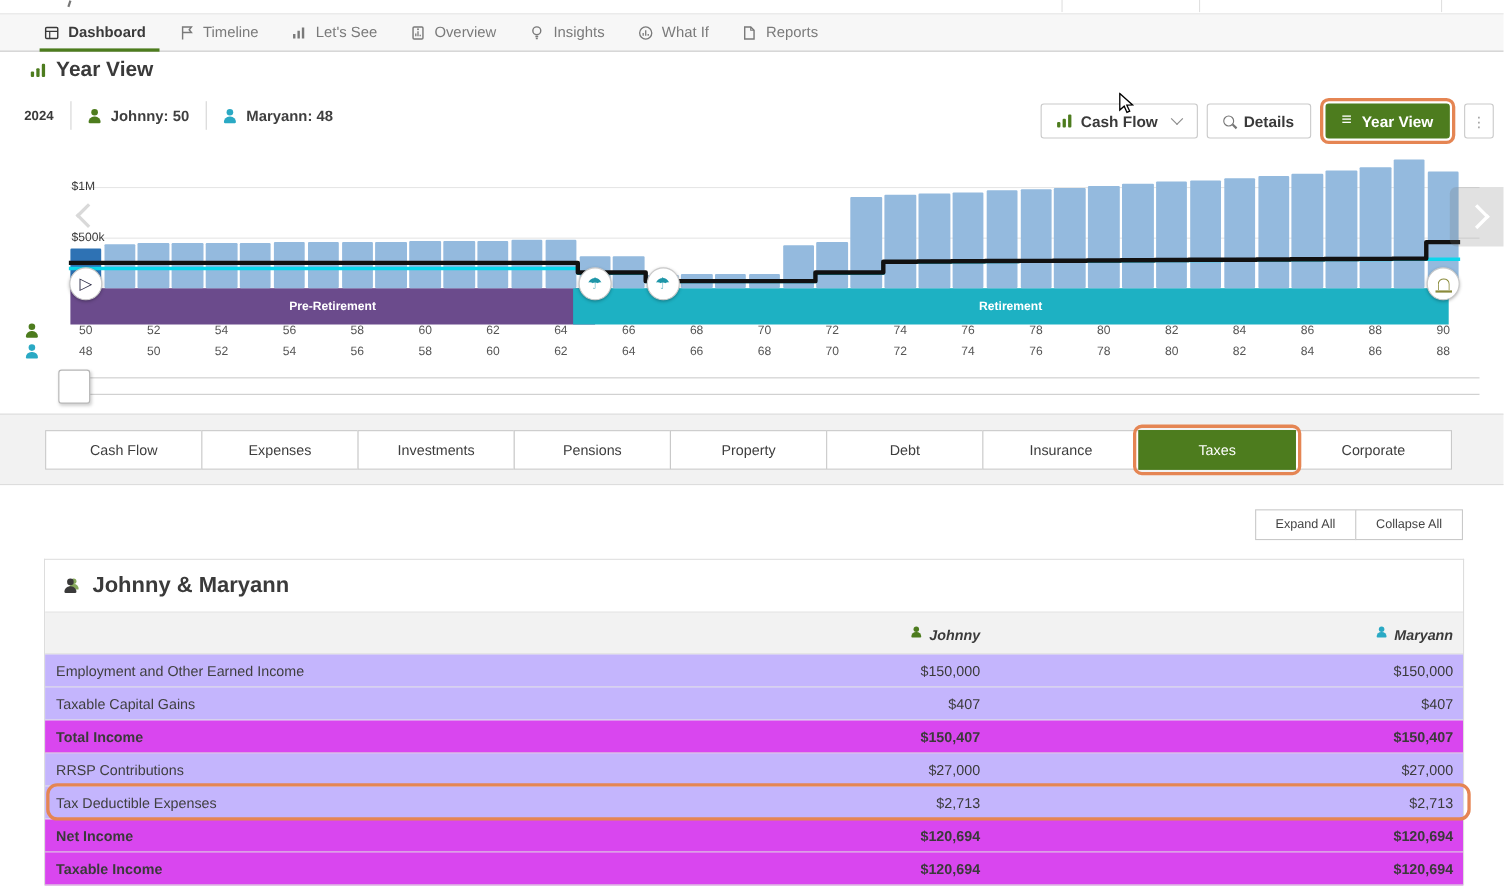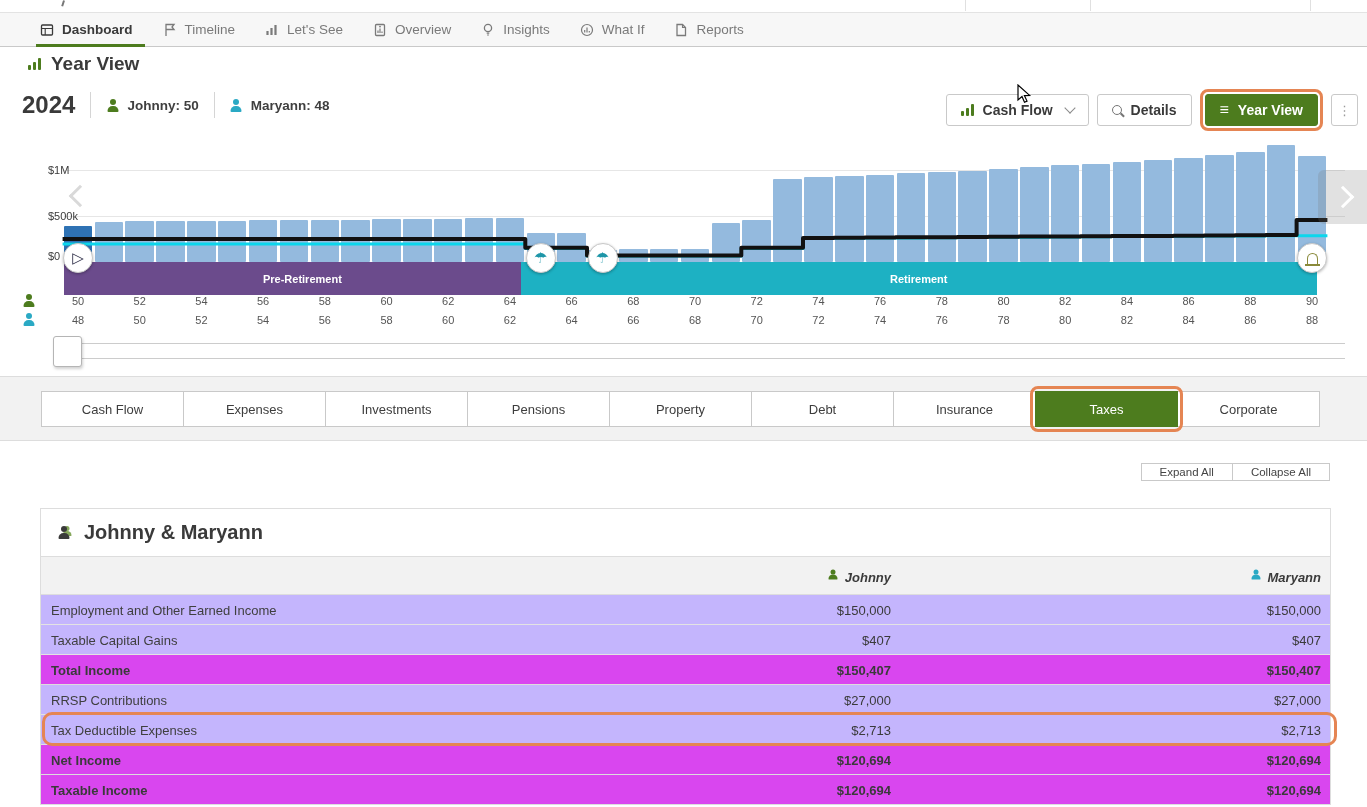--- a/index.html
+++ b/index.html
@@ -20,21 +20,21 @@
   .nav-item{display:flex;align-items:center;gap:8px;color:var(--gray);font-size:13.5px;position:relative;cursor:pointer;}
   .nav-item svg{display:block}
   .nav-item.active{color:var(--ink);font-weight:700;}
   .nav-item.active::after{content:"";position:absolute;left:-4px;right:-12px;bottom:-1px;height:3px;background:var(--green);}
   
   .title-row{height:33px;display:flex;align-items:center;gap:10px;padding-left:28px;}
   .title-row .ic-bars{color:var(--green)}
   .page-title{font-size:19px;font-weight:700;color:var(--ink);}
   
   .controls-row{height:50px;position:relative;display:flex;align-items:center;padding-left:22px;}
-  .year{font-size:24px;font-weight:700;}
+  .year{font-size:12px;font-weight:700;}
   .vdiv{width:1px;height:26px;background:#d5d5d5;margin:0 15px;}
   .chip{display:flex;align-items:center;gap:8px;font-size:13.5px;font-weight:600;color:#3f3f3f;}
   .btns{position:absolute;right:9px;top:9px;display:flex;align-items:center;gap:8px;}
   .btn{height:32px;background:#fff;border:1px solid var(--bd);border-radius:3px;display:flex;align-items:center;gap:9px;
     padding:0 14px;font-size:14px;font-weight:600;color:var(--ink);cursor:pointer;}
   .btn-green{background:var(--green);border-color:var(--green);color:#fff;}
   .ring-wrap{border:3px solid var(--orange);border-radius:8px;padding:2px;}
   .btn-kebab{width:27px;padding:0;justify-content:center;color:#9a9a9a;font-weight:400;}
   .ic-kebab::before{content:"\22EE";font-size:13px;}
   .ic-list{color:#fff;font-size:16px;line-height:1;}
@@ -49,21 +49,21 @@
   
   .p{position:relative;width:13px;height:13px;display:inline-block;flex:0 0 13px;}
   .p::before{content:"";position:absolute;left:50%;top:0;transform:translateX(-50%);width:6px;height:6px;border-radius:50%;background:currentColor;}
   .p::after{content:"";position:absolute;left:50%;bottom:0;transform:translateX(-50%);width:11px;height:6px;border-radius:5px 5px 1px 1px;background:currentColor;}
   .p.green{color:var(--green)} .p.teal{color:var(--teal)}
   .p.small{width:10px;height:10px;flex-basis:10px}
   .p.small::before{width:5px;height:5px}.p.small::after{width:9px;height:5px}
   
   #chart{position:relative;height:162px;}
   .gridline{position:absolute;left:64px;right:22px;height:1px;background:#e6e6e6;}
-  .ylab{position:absolute;left:0;width:52px;text-align:right;font-size:11px;color:var(--ink);transform:translateY(-50%);padding-left:48px;}
+  .ylab{position:absolute;left:17px;width:52px;text-align:right;font-size:11px;color:var(--ink);transform:translateY(-50%);padding-left:48px;}
   .bar{position:absolute;bottom:30px;width:28.6px;background:var(--barblue);border-radius:1px;}
   .bar.sel{background:var(--barsel);}
   #chart svg.lines{position:absolute;left:0;top:0;pointer-events:none;}
   .band{position:absolute;top:132px;height:33px;display:flex;align-items:center;justify-content:center;}
   .band-label{color:#fff;font-size:11px;font-weight:600;}
   .marker{position:absolute;top:113px;width:30px;height:30px;border-radius:50%;background:#fff;border:1px solid var(--bd);
     box-shadow:0 1px 3px rgba(0,0,0,.3);display:flex;align-items:center;justify-content:center;z-index:4;cursor:pointer;}
   .ic-play::before{content:"\25B7";font-size:15px;color:#2b2b45;}
   .ic-umb::before{content:"\2602";font-size:15px;color:#1e96a8;}
   .ic-tomb{width:11px;height:11px;border:1.6px solid #8a8a3a;border-bottom:none;border-radius:6px 6px 0 0;position:relative;background:#fff;}
@@ -84,21 +84,21 @@
   
   .tabs-strip{height:65px;background:#f2f2f2;border-top:1px solid #ddd;border-bottom:1px solid #ddd;position:relative;}
   .tabs{position:absolute;left:42px;top:14px;display:flex;}
   .tab{width:143px;height:36px;background:#fff;border:1px solid var(--bd);margin-left:-1px;display:flex;align-items:center;
     justify-content:center;font-size:13px;color:#3d3d3d;cursor:pointer;position:relative;}
   .tab.active{background:var(--green);border-color:var(--green);color:#fff;font-weight:400;z-index:2;}
   .tab-ring{position:absolute;inset:-6px;border:3px solid var(--orange);border-radius:8px;pointer-events:none;}
   
   .expand-row{height:47px;position:relative;}
   .mini-btns{position:absolute;right:37px;top:22px;display:flex;}
-  .mini-btn{height:18px;padding:0 18px;background:#fff;border:1px solid var(--bd);font-size:11.5px;color:#444;
+  .mini-btn{height:28px;padding:0 18px;background:#fff;border:1px solid var(--bd);font-size:11.5px;color:#444;
     display:flex;align-items:center;cursor:pointer;}
   .mini-btn + .mini-btn{margin-left:-1px;}
   
   .table{margin:20px 36px 0 40px;border:1px solid #ddd;border-bottom:none;}
   .t-head{height:48px;display:flex;align-items:center;gap:10px;padding-left:16px;border-bottom:1px solid #ddd;background:#fff;}
   .t-title{font-size:20px;font-weight:700;}
   .t-cols{height:38px;position:relative;background:#f2f2f2;border-bottom:1px solid #ddd;font-size:13px;font-weight:700;}
   .t-row{height:30px;position:relative;font-size:13px;border-bottom:1px solid #e3e3e3;background:#c4b5fd;cursor:pointer;}
   .t-row.total{background:#d946ef;font-weight:700;border-bottom:1px solid #ddd;}
   .t-label{position:absolute;left:10px;top:50%;transform:translateY(-50%);color:#3f3f3f;}

